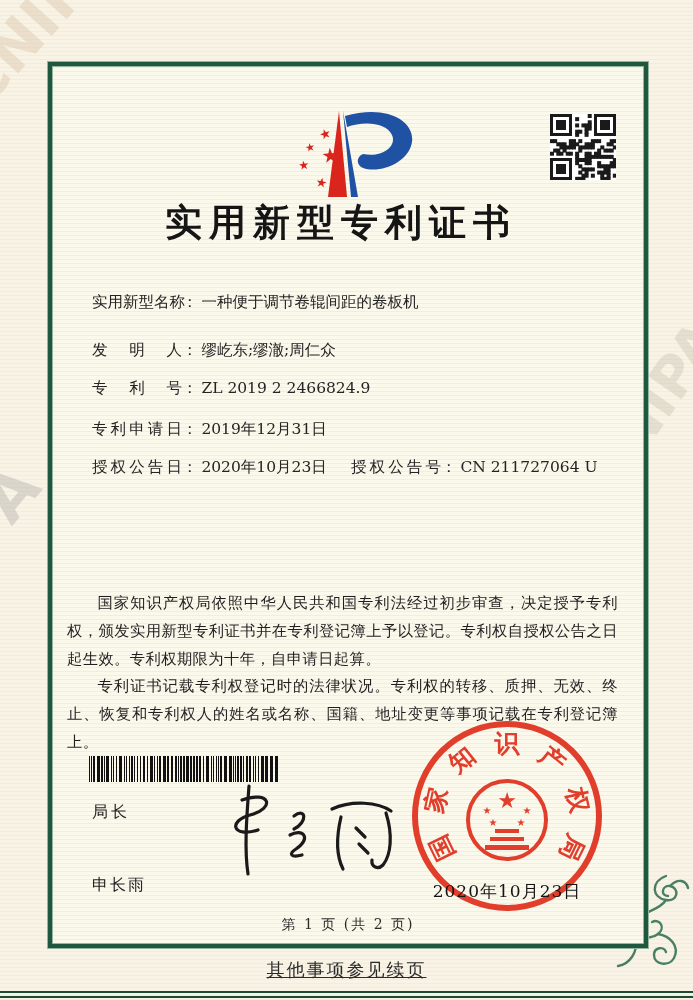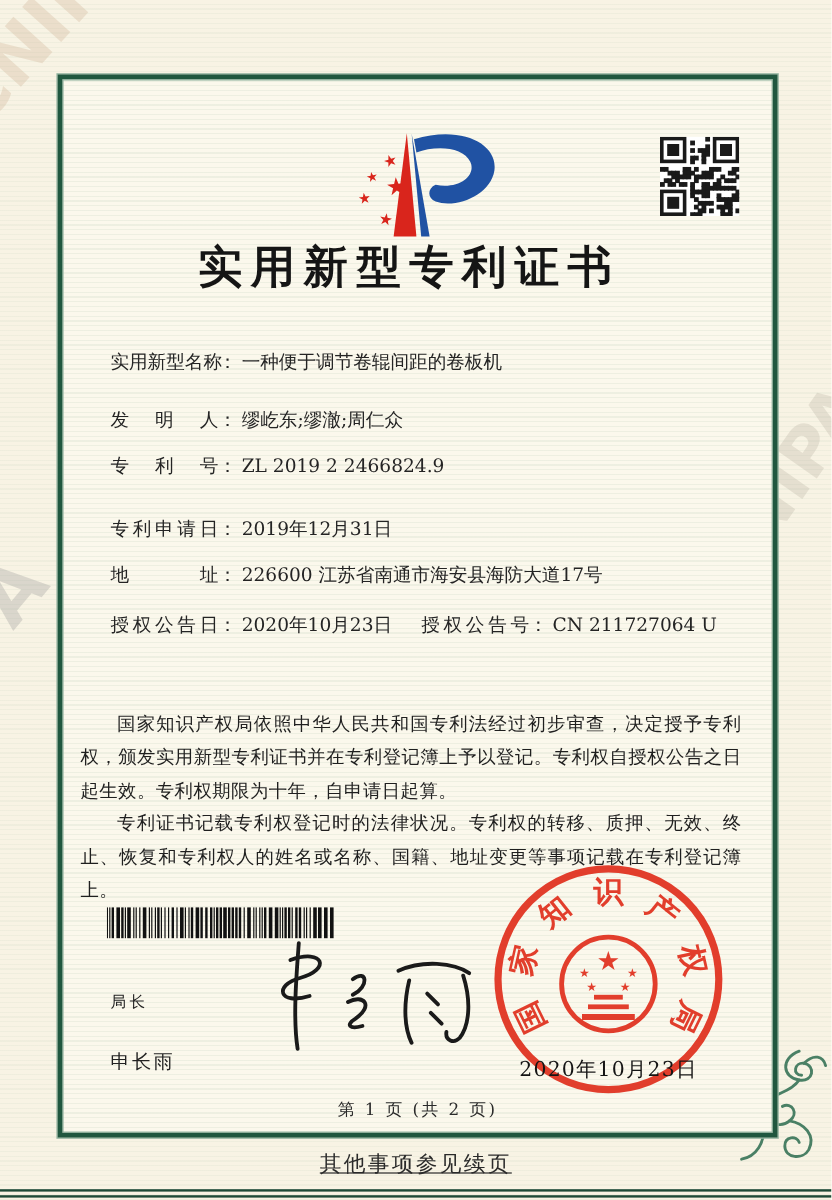--- a/index.html
+++ b/index.html
@@ -31,35 +31,35 @@
   .certno { position:absolute; left:40px; top:40px; font-size:15px; letter-spacing:2px; color:#222; }
   .logo   { position:absolute; left:50%; top:42px; transform:translateX(-50%); }
   .qr     { position:absolute; right:28px; top:48px; width:66px; height:66px; background:#fff; }
   .title  { position:absolute; left:0; right:14px; top:132px; text-align:center;
             font-size:37px; font-weight:bold; letter-spacing:7px; color:#151515;font-family:Liberation Mono, monospace; }
   
   .fields { position:absolute; left:40px; right:30px; top:226px; font-size:15.5px; color:#242424; }
   .frow   { white-space:nowrap; }
   .frow:nth-child(1){ margin-bottom:27px; }
   .frow:nth-child(2){ margin-bottom:17px; }
-  .frow:nth-child(3){ margin-bottom:32px; }
+  .frow:nth-child(3){ margin-bottom:20px; }
   .frow:nth-child(4){ margin-bottom:17px; }
   .frow:nth-child(5){ margin-bottom:21px; }
   .frow:nth-child(6){ margin-bottom:24px; }
   .lbl { display:inline-block; width:5.8em; text-align:justify; text-align-last:justify; vertical-align:top; }
   .colon { margin-right:4px; }
   .grant { position:relative; height:22px; }
   .grant .g2 { position:absolute; left:259px; top:0; }
   
   .paras { position:absolute; left:15px; right:26px; top:524px; font-size:15.3px;
            line-height:1.82; color:#1f1f1f; text-align:justify; letter-spacing:.4px; }
   .paras p { text-indent:2em; }
   
   .barcode { position:absolute; left:37px; top:690px; }
-  .signer-title { position:absolute; left:40px; top:736px; font-size:13px; color:#222; letter-spacing:3px;margin-top:24px; }
+  .signer-title { position:absolute; left:40px; top:736px; font-size:16px; color:#222; letter-spacing:3px; }
   .signer-name  { position:absolute; left:40px; top:770px; font-size:16px; color:#222; letter-spacing:2px;margin-top:39px; }
   .signature { position:absolute; left:138px; top:712px; }
   .seal { position:absolute; left:355px; top:650px; }
   .pagenum { position:absolute; left:0; right:0; bottom:10px; text-align:center;
              font-size:14px; letter-spacing:2px; color:#2a2a2a; }
   .note { position:absolute; left:0; right:0; top:958px; text-align:center;
           font-size:18px; letter-spacing:2px; color:#2a2a2a;text-decoration:underline; }
   .page-edge { position:absolute; left:0; top:991px; width:693px; height:7px;
                border-top:2px solid #1d4a37; border-bottom:2px solid #1d4a37; }
   .ornament { position:absolute; left:608px; top:872px; }
@@ -255,23 +255,20 @@
       </div>
       <div class="frow">
         <span class="lbl">发明人</span><span class="colon">：</span><span>缪屹东;缪澈;周仁众</span>
       </div>
       <div class="frow">
         <span class="lbl">专利号</span><span class="colon">：</span><span>ZL 2019 2 2466824.9</span>
       </div>
       <div class="frow">
         <span class="lbl">专利申请日</span><span class="colon">：</span><span>2019年12月31日</span>
       </div>
-      <div class="frow">
-        <span class="lbl">地址</span><span class="colon">：</span><span>226600 江苏省南通市海安县海防大道17号</span>
-      </div>
       <div class="grant">
         <span class="g1">
           <span class="lbl">授权公告日</span><span class="colon">：</span><span>2020年10月23日</span>
         </span>
         <span class="g2">
           <span class="lbl">授权公告号</span><span class="colon">：</span><span>CN 211727064 U</span>
         </span>
       </div>
     </div>
 

